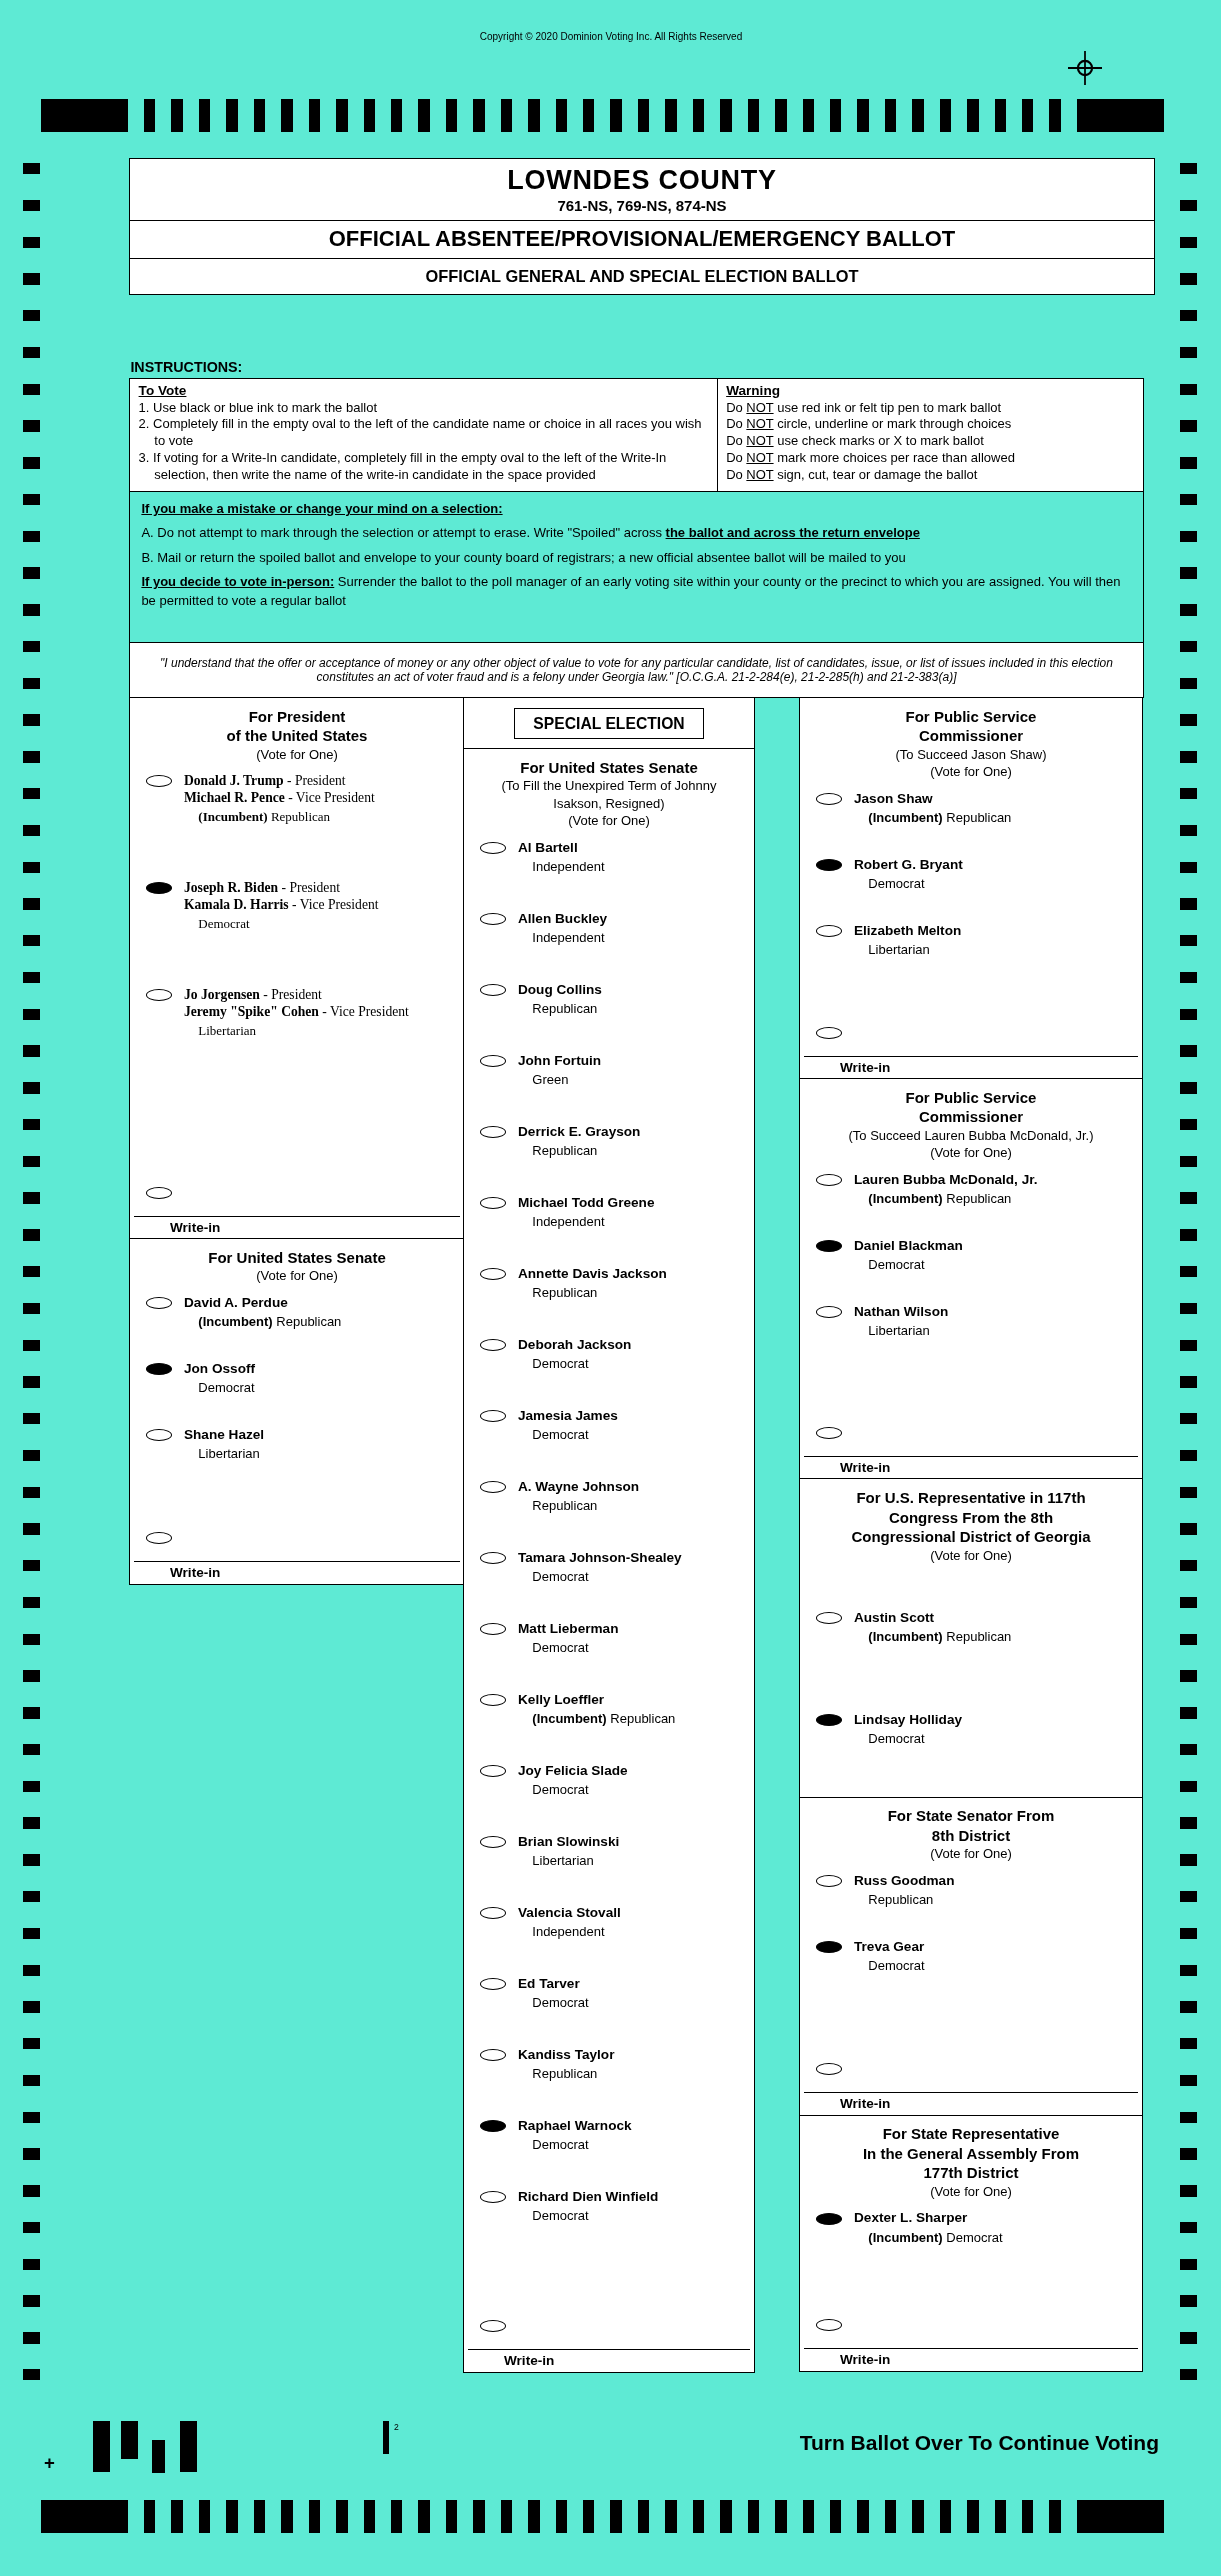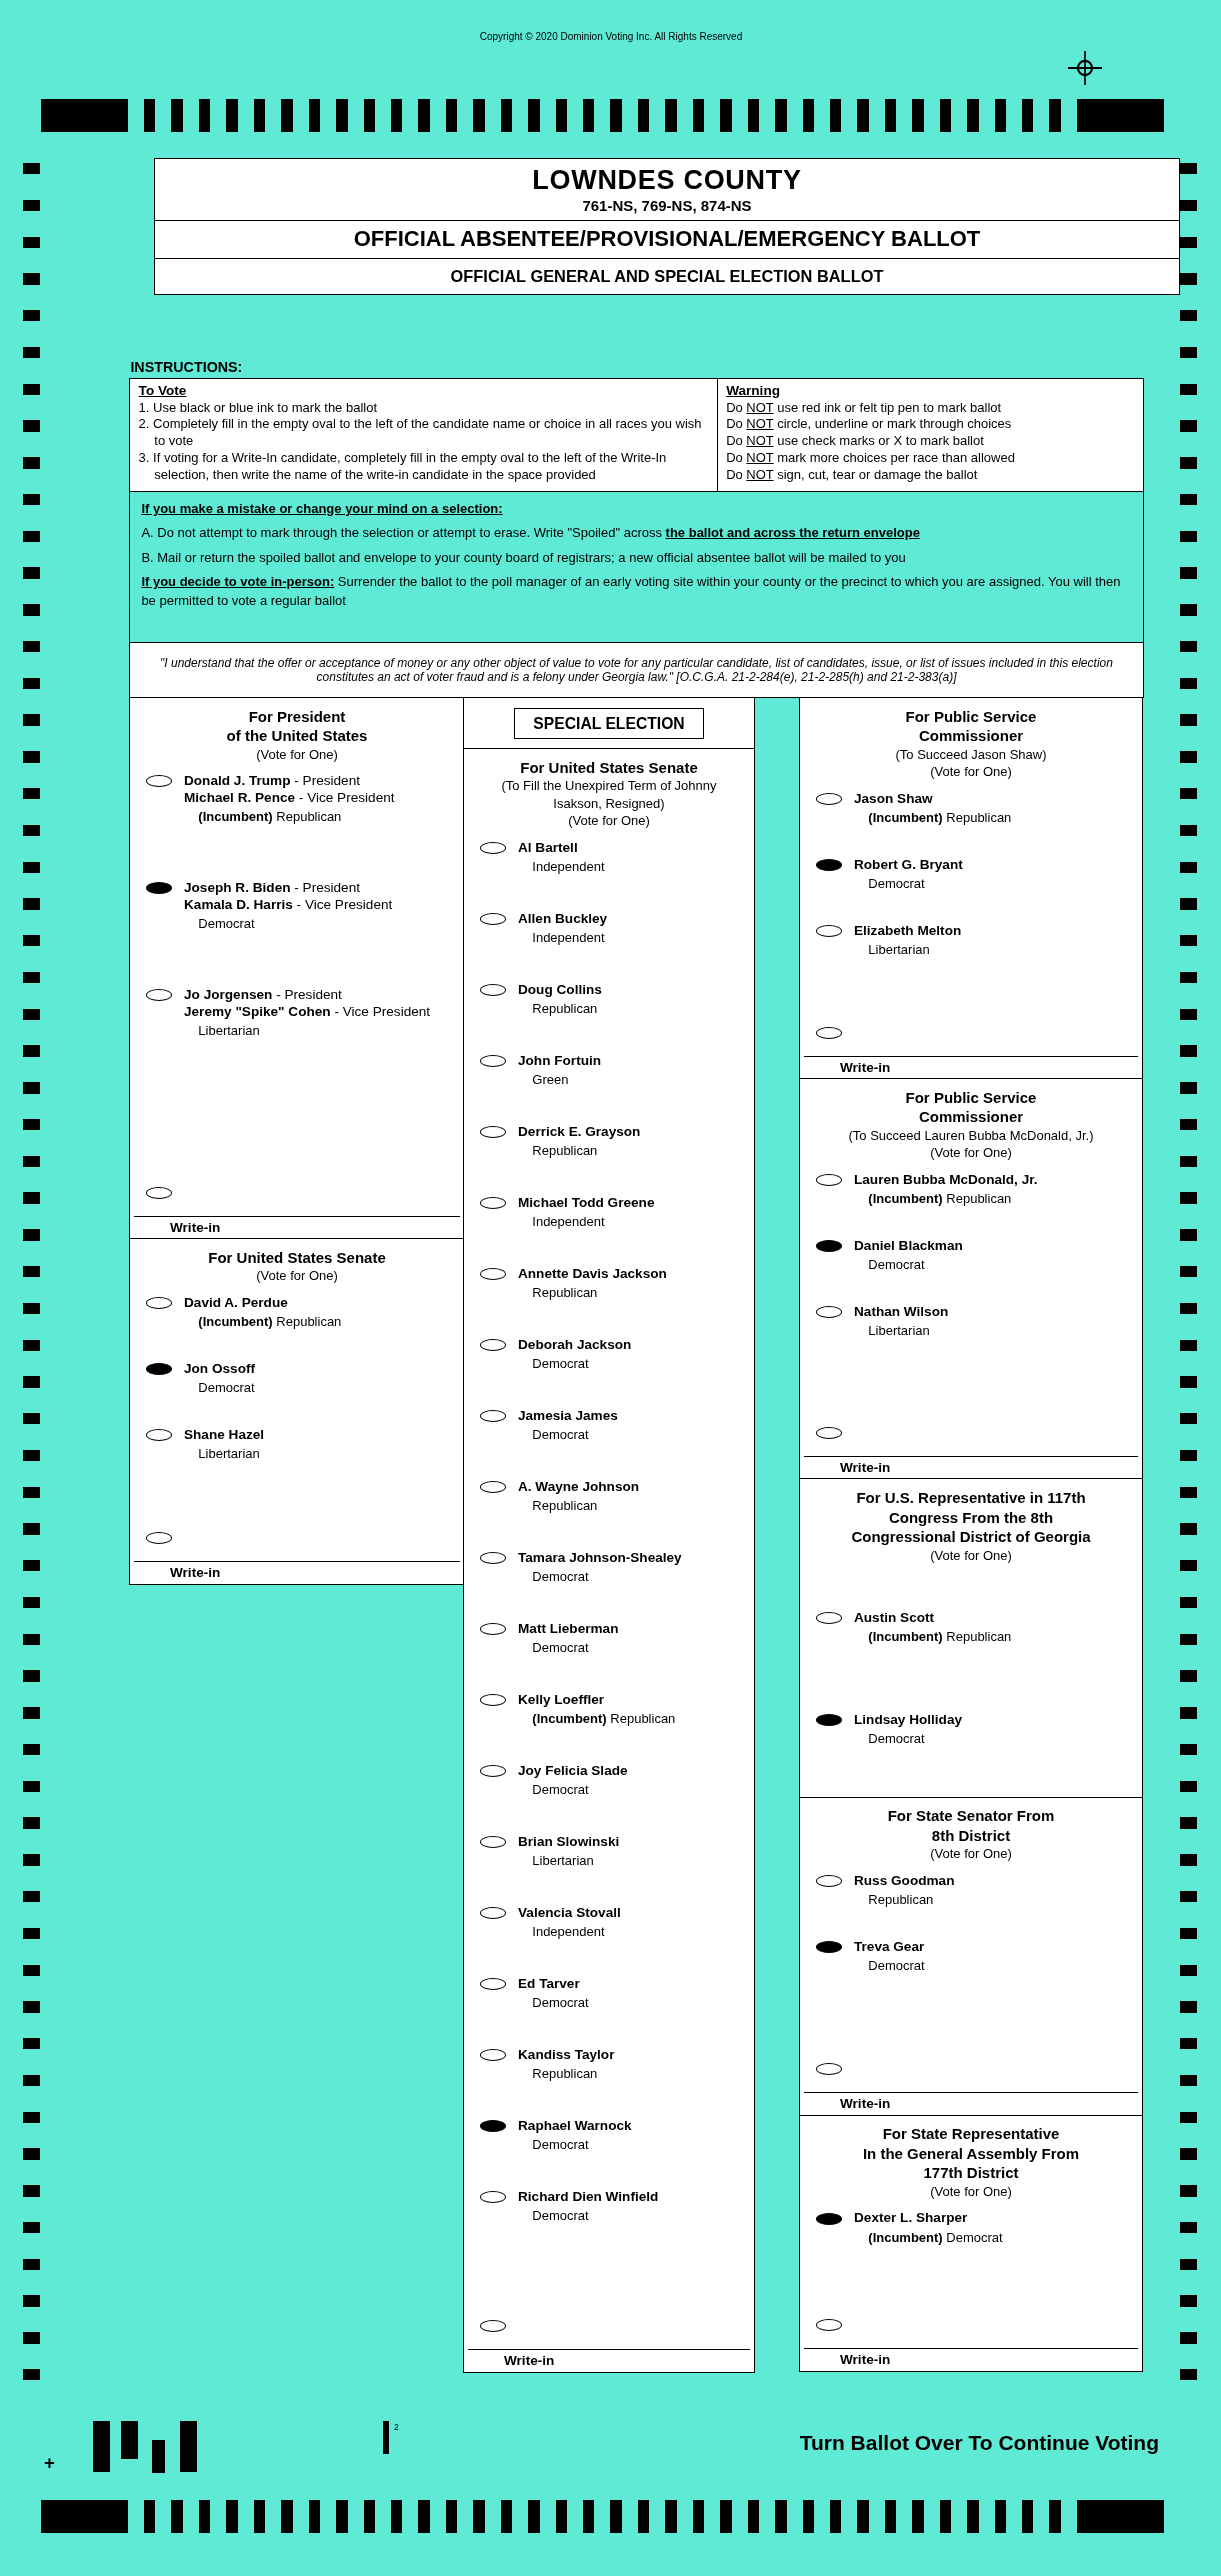--- a/index.html
+++ b/index.html
@@ -13,21 +13,21 @@
   
   .timing{position:absolute;left:41px;width:1123px;height:33px;display:flex;justify-content:space-between;align-items:stretch;}
   .timing-top{top:99px;} .timing-bottom{top:2500px;}
   .end-bar{width:87px;background:#000;}
   .tmark{width:11.4px;background:#000;}
   .timing-col{position:absolute;top:163px;height:2218px;width:17px;display:flex;flex-direction:column;justify-content:space-between;}
   .timing-left{left:23px;} .timing-right{left:1180px;}
   .smark{height:11.4px;background:#000;}
 
   
-  .header-box{position:absolute;top:158px;left:129px;width:1026px;border:1.8px solid #000;box-sizing:border-box;text-align:center;background:#fff;margin-left:25px;}
+  .header-box{position:absolute;top:158px;left:129px;width:1026px;border:1.8px solid #000;box-sizing:border-box;text-align:center;background:#fff;}
   .hrow{padding:5.7px 7.1px;}
   .hrow+.hrow{border-top:1.4px solid #000;}
   .county{font-size:27px;font-weight:bold;letter-spacing:0.7px;}
   .precincts{font-size:15px;font-weight:bold;margin-top:1.4px;}
   .ballot-title{font-size:22px;font-weight:bold;}
   .etitle{font-size:16.4px;font-weight:bold;line-height:1.45;}
 
   
   .instructions{position:absolute;top:359px;left:129px;width:1015px;height:339px;display:flex;flex-direction:column;box-sizing:border-box;}
   .ins-label{font-weight:bold;font-size:14.3px;padding:0 0 2.9px 1.4px;}
@@ -63,21 +63,21 @@
   .c2 > .contest:nth-of-type(5){height:257px;}
 
   .special-box{border:1.8px solid #000;margin:10px 50px 8.6px;padding:5.7px 2.9px;text-align:center;font-weight:bold;font-size:15.7px;}
   .special-sep{border-top:1.4px solid #000;}
 
   .c-title{text-align:center;padding:8.6px 7.1px 4.3px;}
   .t-line{font-weight:bold;font-size:15px;line-height:1.3;}
   .s-line{font-size:13px;line-height:1.35;}
 
   .cand{position:relative;padding:5.7px 7.1px 0 54px;min-height:66px;box-sizing:border-box;}
-  .cand.tall{min-height:107px;}
+  .cand.tall{min-height:107px;font-family:Liberation Serif, serif;}
   .c1 .cand{min-height:71px;}
   .oval{position:absolute;left:15.7px;top:7.9px;width:26px;height:12px;border:1.8px solid #000;border-radius:50%;background:#fff;display:block;box-sizing:border-box;}
   .oval.filled{background:#000;}
   .n-line{font-size:13.6px;line-height:1.25;}
   .nb{font-weight:bold;}
   .nn{font-weight:normal;}
   .p-line{font-size:13px;margin-top:2.1px;padding-left:14.3px;}
   .pp{font-weight:bold;}
 
   .wi-group{margin-top:auto;}

